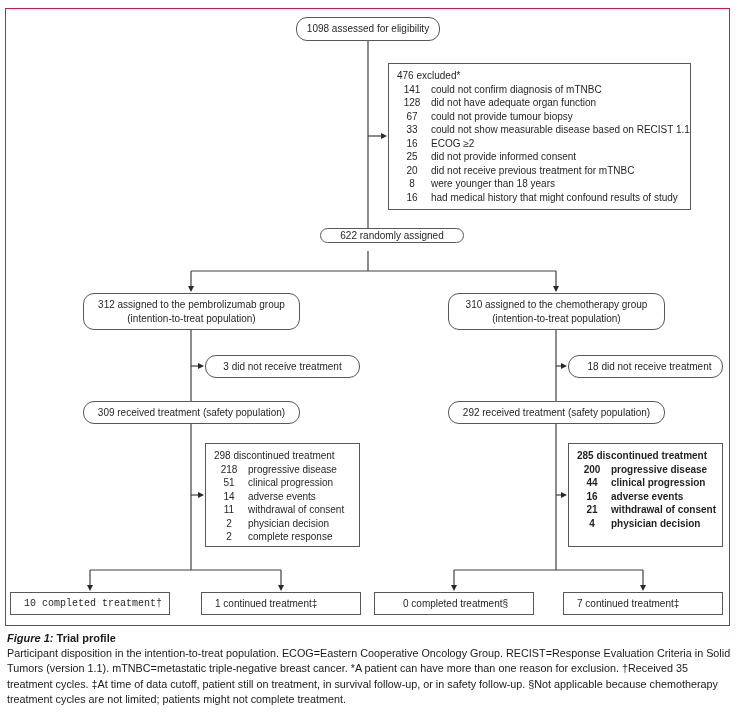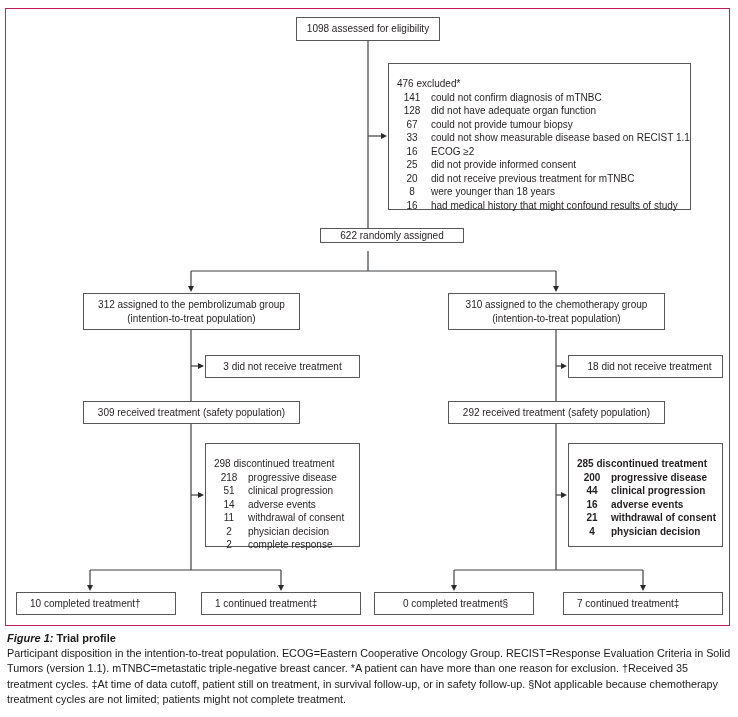--- a/index.html
+++ b/index.html
@@ -10,27 +10,27 @@
   .frame{
     position:absolute;left:5px;top:8px;width:725px;height:618px;
     border:1.5px solid #C51D52;background:#ffffff;box-sizing:border-box;
   }
   .connector-layer{position:absolute;left:0;top:0;pointer-events:none;}
   .connector-layer line{stroke:#3F4042;stroke-width:1.2;}
   .fbox{
     position:absolute;box-sizing:border-box;border:1.2px solid #57585A;background:#ffffff;
     font-size:10px;line-height:13.5px;color:#231F20;
   }
-  .fbox.center{display:flex;flex-direction:column;align-items:center;justify-content:center;text-align:center;}
+  .fbox.center{display:flex;flex-direction:column;align-items:center;justify-content:center;text-align:center;border-radius:11px;}
   .fbox.listbox{padding:5px 8px;}
   .fbox.leftline{display:flex;align-items:center;padding-left:13px;}
   .row{display:flex;}
   .row .num{flex:0 0 30px;text-align:center;white-space:pre;}
   .row .lbl{margin-left:4px;white-space:nowrap;}
-  .list-title{white-space:nowrap;margin-top:8px;}
+  .list-title{white-space:nowrap;}
   .caption{position:absolute;left:7px;top:632px;width:726px;color:#1a1a1a;}
   .caption .head{font-size:11px;font-weight:bold;margin-bottom:2px;}
   .caption .head .figlabel{font-style:italic;}
   .caption .body{font-size:10.8px;line-height:1.42;}
 </style>
 </head>
 <body>
 
 <div class="page">
 
@@ -189,21 +189,21 @@
           <span class="num">21</span>
           <span class="lbl">withdrawal of consent</span>
         </div>
         <div class="row">
           <span class="num">4</span>
           <span class="lbl">physician decision</span>
         </div>
       </div>
   </div>
 
-  <div class="fbox leftline" style="left:16px;top:592px;width:160px;height:23px;">
+  <div class="fbox leftline" style="left:10px;top:592px;width:160px;height:23px;font-family:Liberation Mono, monospace;">
     <span>10 completed treatment†</span>
   </div>
 
   <div class="fbox leftline" style="left:201px;top:592px;width:160px;height:23px;">
     <span>1 continued treatment‡</span>
   </div>
 
   <div class="fbox leftline" style="left:374px;top:592px;width:160px;height:23px;padding-left:28px;">
     <span>0 completed treatment§</span>
   </div>

